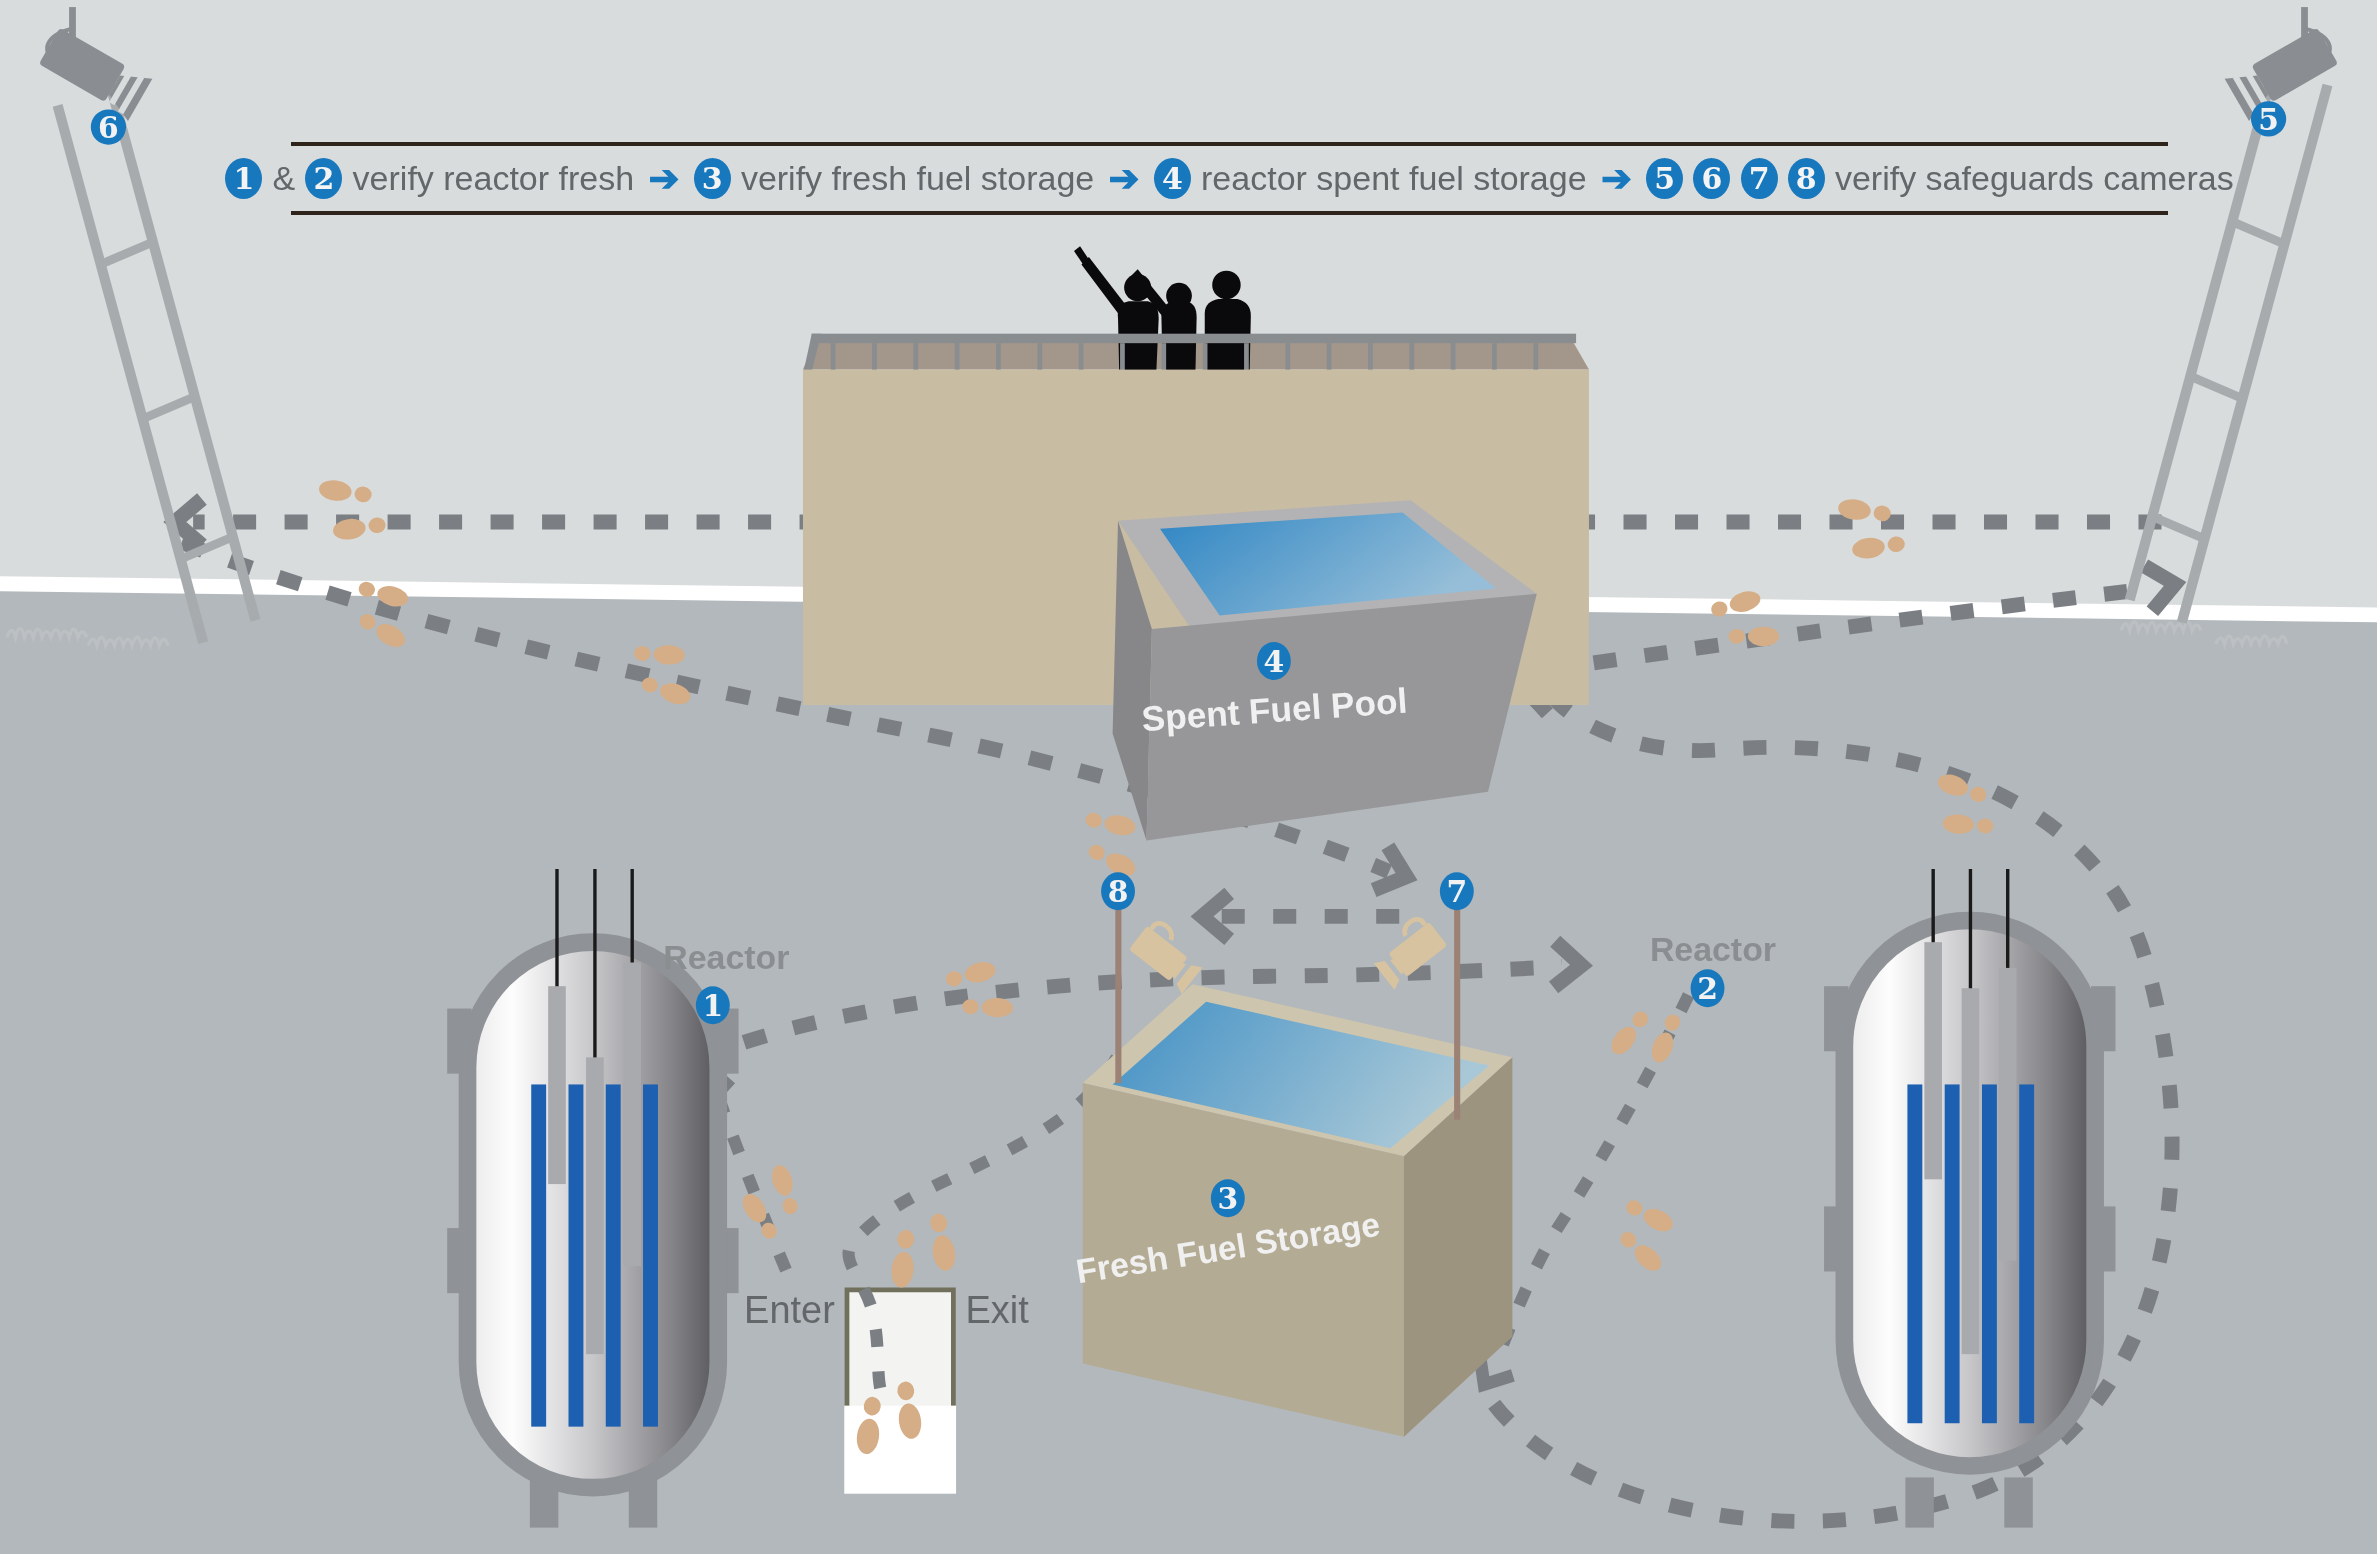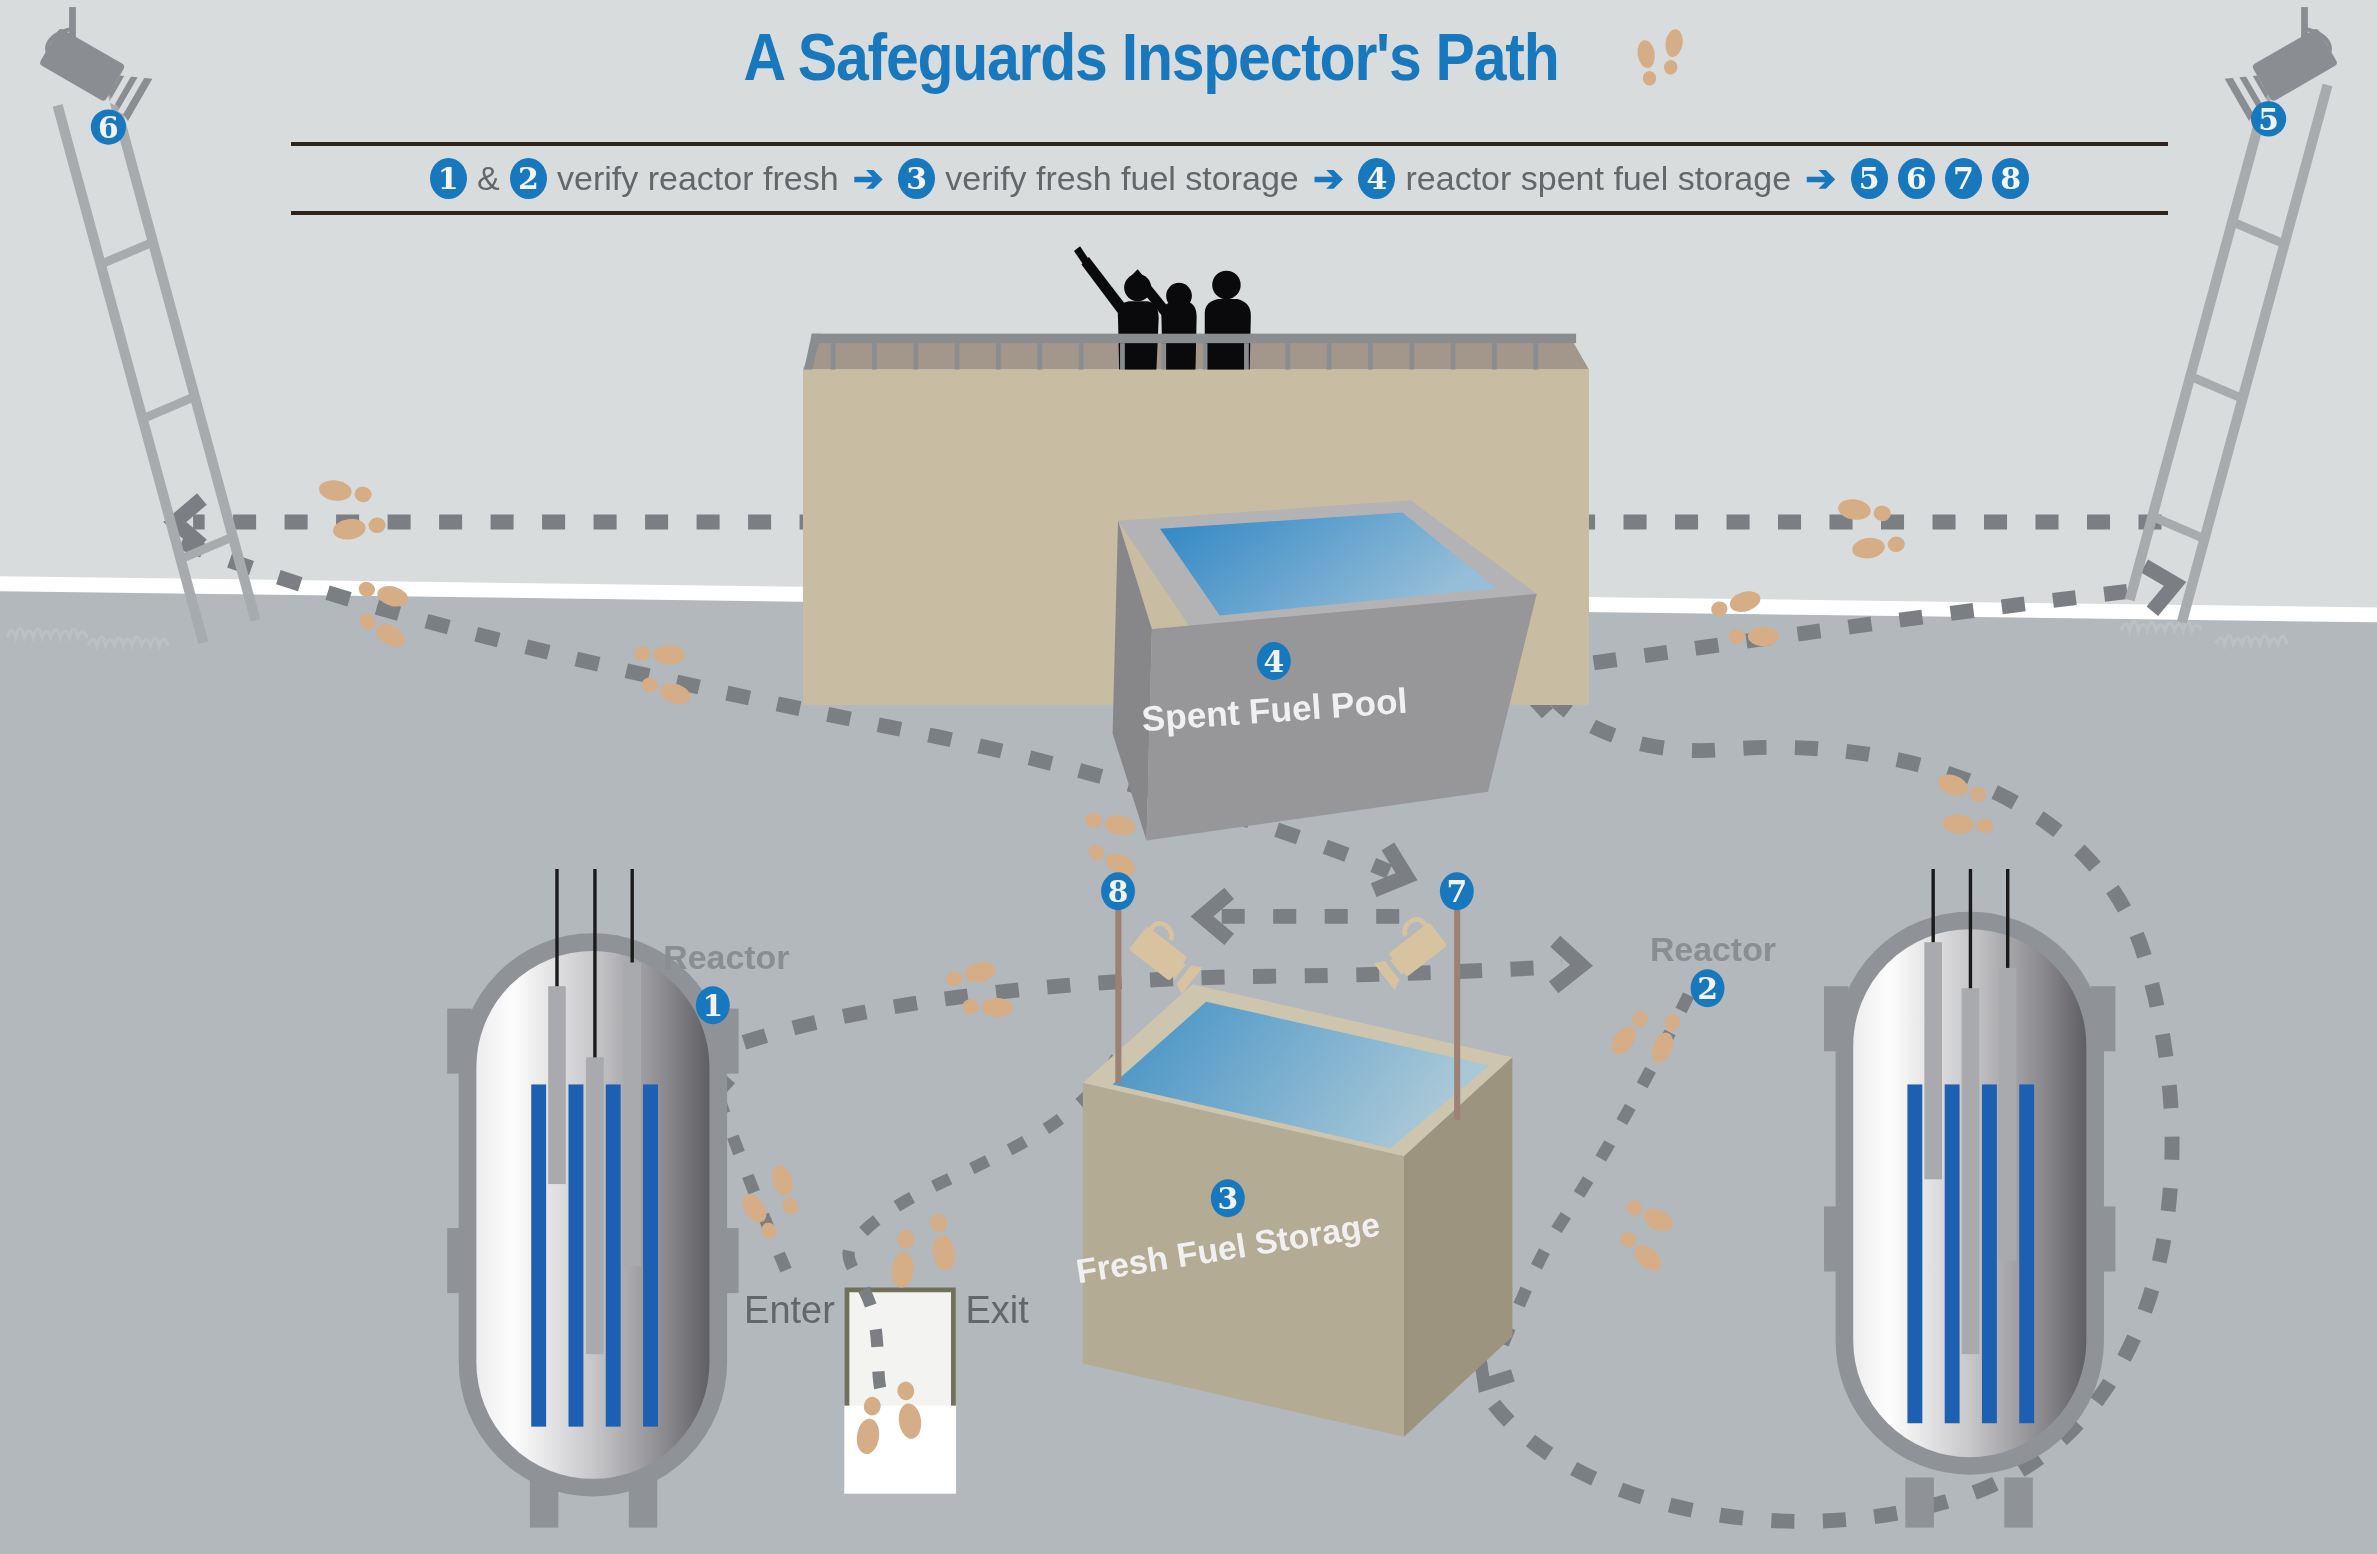--- a/index.html
+++ b/index.html
@@ -307,49 +307,35 @@
   <use href="#wallcam" transform="translate(3386,98) scale(-1,1) rotate(30)"></use>
   <g>
     <circle cx="3348" cy="175" r="26" fill="var(--accent-blue)"></circle>
     <text class="bnum" x="3348" y="191" font-size="44" text-anchor="middle">5</text>
   </g>
 
   <text x="1232" y="1952" font-size="56" fill="var(--text-gray)" text-anchor="end">Enter</text>
   <text x="1425" y="1952" font-size="56" fill="var(--text-gray)" text-anchor="start">Exit</text>
 </svg>
 
-<div class="title-row">
-  <span class="title-text">A Safeguards Inspector's Path</span>
-  <svg width="61" height="75" viewBox="-50 -55 100 110">
-    <g fill="#d5ae87">
-      <g transform="translate(-20,10) rotate(-8)">
-            <ellipse cx="0" cy="-14" rx="14" ry="23"></ellipse>
-            <ellipse cx="0" cy="26" rx="11" ry="12"></ellipse>
-          </g>
-      <g transform="translate(22,-8) rotate(8)">
-            <ellipse cx="0" cy="-14" rx="14" ry="23"></ellipse>
-            <ellipse cx="0" cy="26" rx="11" ry="12"></ellipse>
-          </g>
-    </g>
-  </svg>
-</div>
 <div class="legend-band">
   <span style="display:flex;align-items:center;gap:10.2px;">
         <span class="tk-badge">1</span>
         <span class="tk-text">&amp;</span>
         <span class="tk-badge">2</span>
         <span class="tk-text">verify reactor fresh</span>
         <span class="tk-arrow">➔</span>
         <span class="tk-badge">3</span>
         <span class="tk-text">verify fresh fuel storage</span>
         <span class="tk-arrow">➔</span>
         <span class="tk-badge">4</span>
         <span class="tk-text">reactor spent fuel storage</span>
         <span class="tk-arrow">➔</span>
         <span class="tk-badge">5</span>
         <span class="tk-badge">6</span>
         <span class="tk-badge">7</span>
         <span class="tk-badge">8</span>
+        <span class="tk-text">verify safeguards cameras</span>
       </span>
 </div>
 
 </div>
 
 
 </body></html>

